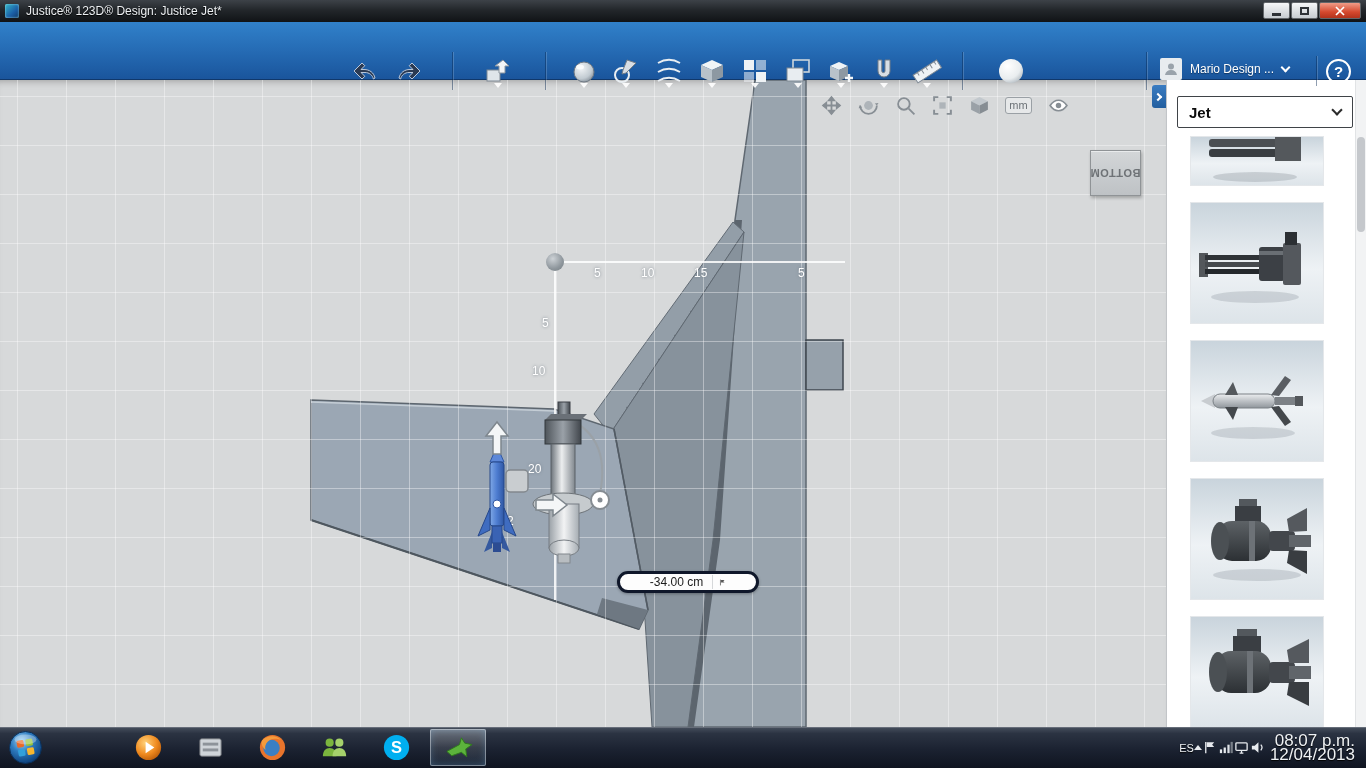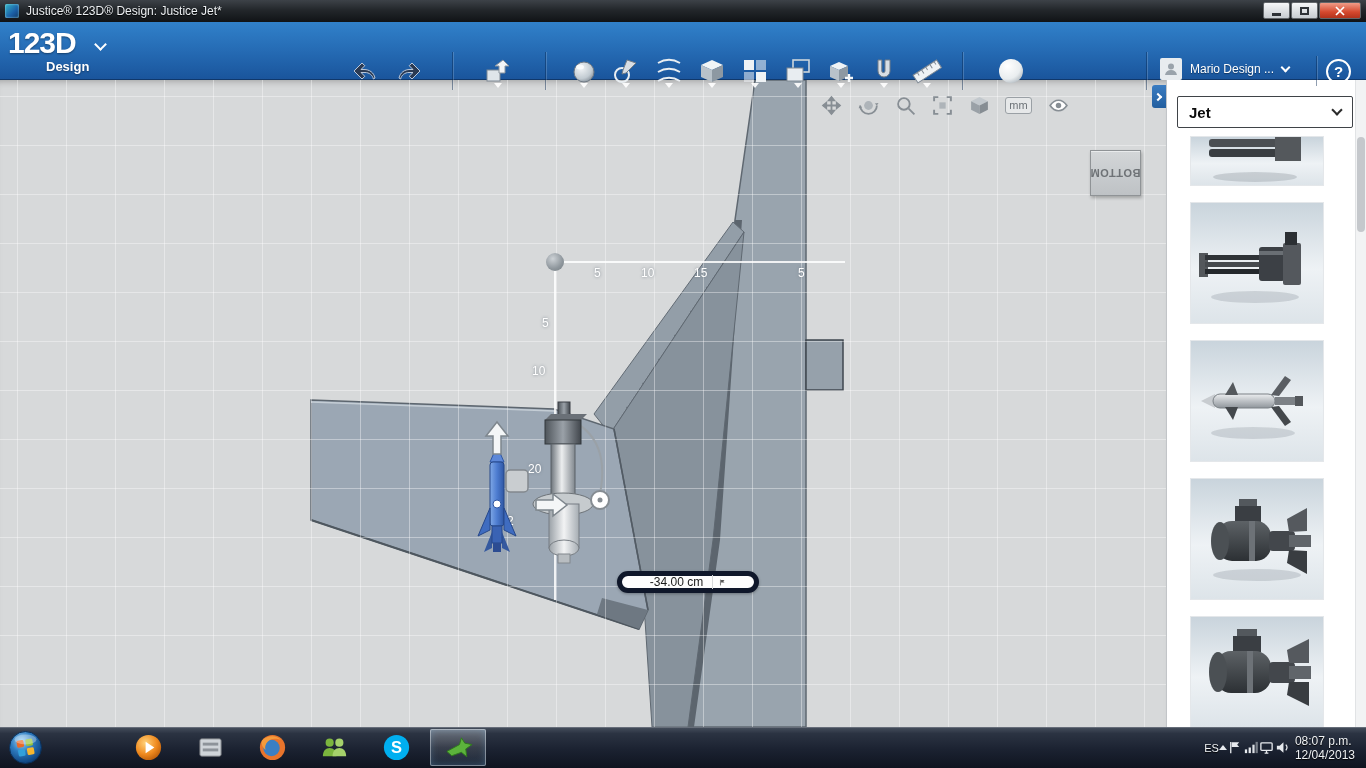--- a/index.html
+++ b/index.html
@@ -43,21 +43,21 @@
 .axis-h{left:553px;top:181px;width:292px;height:2px}
 .axis-v{left:554px;top:183px;width:2px;height:337px}
 .origin{position:absolute;left:546px;top:173px;width:18px;height:18px;border-radius:50%;background:radial-gradient(circle at 38% 32%,#cdd2d6,#8e969c 60%,#747c82);pointer-events:none}
 .rl{position:absolute;color:#fff;font-size:12px;text-shadow:0 0 3px rgba(110,120,130,.9);pointer-events:none}
 .navbar{position:absolute;left:820px;top:14px;display:flex;align-items:center;gap:15px}
 .nav{width:22px;height:22px;display:flex;align-items:center;justify-content:center;cursor:pointer}
 .nav svg{width:21px;height:21px}
 .units-chip{min-width:27px;height:17px;border:1px solid #9aa0a5;border-radius:3px;background:#e6e8e9;color:#6d7378;font-size:11px;display:flex;align-items:center;justify-content:center;padding:0 3px;cursor:pointer}
 .viewcube{position:absolute;left:1090px;top:70px;width:51px;height:46px;background:linear-gradient(180deg,#d3d6d8,#bec2c5);border:1px solid #8f9396;box-shadow:inset 0 1px 0 #e9ebec,1px 2px 3px rgba(0,0,0,.25);display:flex;align-items:center;justify-content:center;cursor:pointer}
 .viewcube span{transform:rotate(180deg);color:#6e7276;font-size:11px;font-weight:bold;letter-spacing:.5px}
-.dim{position:absolute;left:617px;top:491px;width:142px;height:22px;background:#fdfdfd;border:5px solid #0f172a;border-radius:11px;box-shadow:0 1px 3px rgba(0,0,0,.3);display:flex;align-items:center;justify-content:center;gap:9px;font-size:12px;color:#1c1c1c;cursor:text}
+.dim{position:absolute;left:617px;top:491px;width:142px;height:22px;background:#fdfdfd;border:3px solid #0f172a;border-radius:11px;box-shadow:0 1px 3px rgba(0,0,0,.3);display:flex;align-items:center;justify-content:center;gap:9px;font-size:12px;color:#1c1c1c;cursor:text}
 .dim-ico{width:14px;height:14px;display:flex;align-items:center;justify-content:center;border-left:1px solid #d6d8da;padding-left:6px;cursor:pointer}
 .collapse-tab{position:absolute;left:1152px;top:5px;width:14px;height:23px;background:linear-gradient(180deg,#3a7cc2,#235f9f);border-radius:3px 0 0 3px;display:flex;align-items:center;justify-content:center;cursor:pointer}
 .collapse-tab i{display:block;width:6px;height:6px;border-right:2px solid #fff;border-top:2px solid #fff;transform:rotate(45deg);margin-right:2px}
 
 
 .panel{position:absolute;top:80px;left:1166px;width:200px;height:647px;background:#fff;border-left:1px solid #c2c5c8}
 .kit{position:absolute;left:10px;top:16px;width:176px;height:32px;border:1px solid #3f4347;border-radius:2px;background:#fff;display:flex;align-items:center;padding:0 11px;font-size:15px;font-weight:bold;color:#0c0c0c;cursor:pointer}
 .kit .car{margin-left:auto;width:8px;height:8px;border-right:2px solid #2b2b2b;border-bottom:2px solid #2b2b2b;transform:rotate(45deg);margin-top:-4px}
 .thumb{position:absolute;left:24px;width:132px;background:linear-gradient(180deg,#c9d4dc 0%,#eef2f5 55%,#dde4e9 100%);box-shadow:0 0 0 1px #e4e7ea;cursor:pointer}
 .thumb svg{width:100%;height:100%;display:block}
@@ -70,21 +70,21 @@
 .start svg{width:37px;height:37px}
 .tasks{display:flex;gap:6px;margin-left:14px}
 .task-btn{width:56px;height:37px;display:flex;align-items:center;justify-content:center;border-radius:2px;cursor:pointer}
 .task-btn svg{width:31px;height:31px}
 .task-btn.active{background:linear-gradient(180deg,rgba(255,255,255,.30),rgba(255,255,255,.12) 50%,rgba(140,200,255,.10));box-shadow:inset 0 0 0 1px rgba(255,255,255,.38),inset 0 0 9px rgba(140,205,255,.30)}
 .tray{position:absolute;right:7px;top:0;height:41px;display:flex;align-items:center;color:#eef1f4}
 .lang{font-size:11px;cursor:pointer;text-shadow:0 1px 1px #000}
 .tri-up{width:0;height:0;border-left:4px solid transparent;border-right:4px solid transparent;border-bottom:5px solid #e7eaee;cursor:pointer}
 .tico{width:16px;height:16px;display:flex;align-items:center;justify-content:center;cursor:pointer}
 .tico svg{width:15px;height:15px}
-.clock{font-size:12px;line-height:14px;text-align:left;cursor:pointer;text-shadow:0 1px 1px #000;padding:0 4px}
+.clock{font-size:17px;line-height:14px;text-align:right;cursor:pointer;text-shadow:0 1px 1px #000;padding:0 4px}
 </style>
 </head>
 <body>
 
 <svg width="0" height="0" style="position:absolute">
 <defs>
 <radialGradient id="orbG" cx="38%" cy="30%" r="75%">
         <stop offset="0" stop-color="#9fd4f5"></stop>
         <stop offset=".45" stop-color="#2e7cc0"></stop>
         <stop offset="1" stop-color="#0a3a74"></stop>
@@ -149,25 +149,20 @@
         </span>
       <span class="wb close">
           <svg viewBox="0 0 10 10">
             <path d="M1 1l8 8M9 1l-8 8" stroke="#fff" stroke-width="1.7"></path>
           </svg>
         </span>
     </span>
   </div>
 
   <div class="ribbon">
-    <div class="logo">
-      <span class="logo-main">123D</span>
-      <span class="logo-caret"></span>
-      <span class="logo-sub">Design</span>
-    </div>
 
     <div class="tool" style="left:350px"><svg viewBox="0 0 30 30">
           <path d="M25 22c-1.2-5.5-5.5-8.5-11-8.5h-3l3.8-3.8L12 7l-8 8 8 8 2.8-2.7-3.8-3.8h4c4.2 0 7.5 2.6 8.4 6.5z" fill="#2b3a52" stroke="#bac7d9" stroke-width="1"></path>
         </svg></div>
     <div class="tool" style="left:394px"><svg viewBox="0 0 30 30">
           <g transform="scale(-1,1) translate(-30,0)">
             <path d="M25 22c-1.2-5.5-5.5-8.5-11-8.5h-3l3.8-3.8L12 7l-8 8 8 8 2.8-2.7-3.8-3.8h4c4.2 0 7.5 2.6 8.4 6.5z" fill="#2b3a52" stroke="#bac7d9" stroke-width="1"></path>
           </g>
         </svg></div>
     <div class="rsep" style="left:452px"></div>

